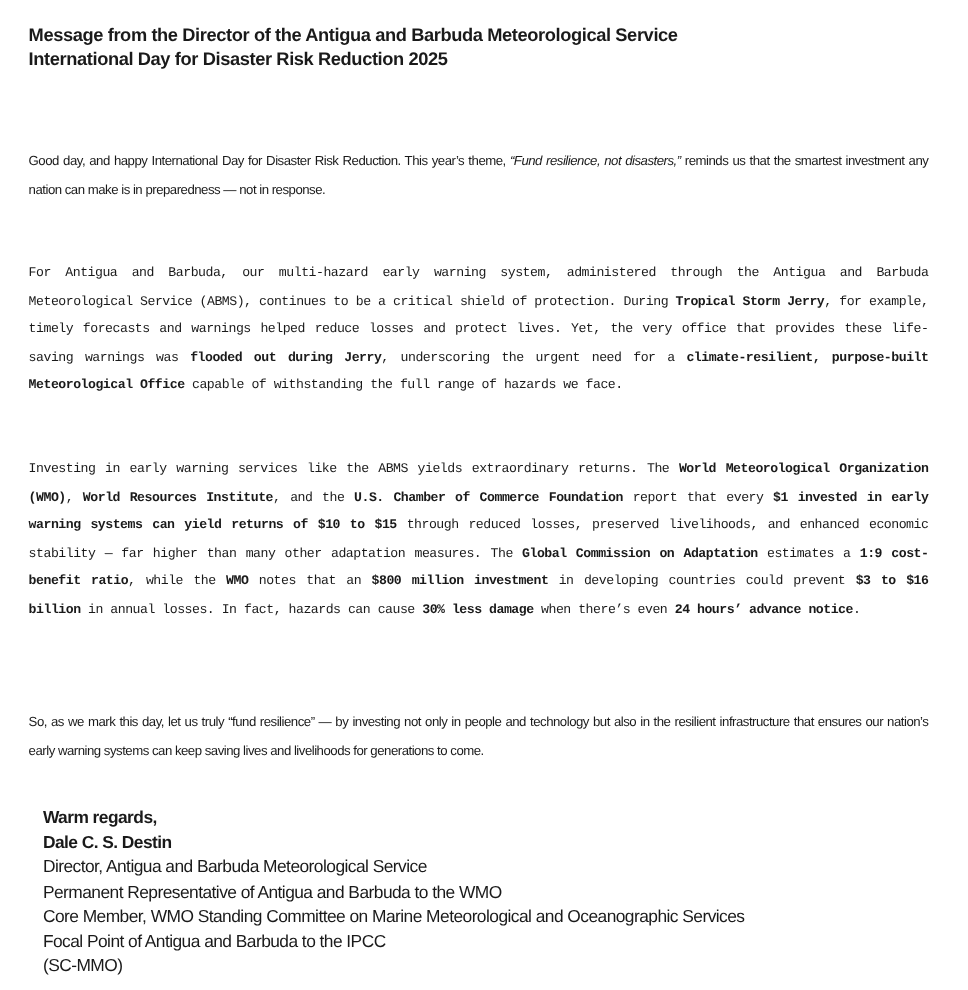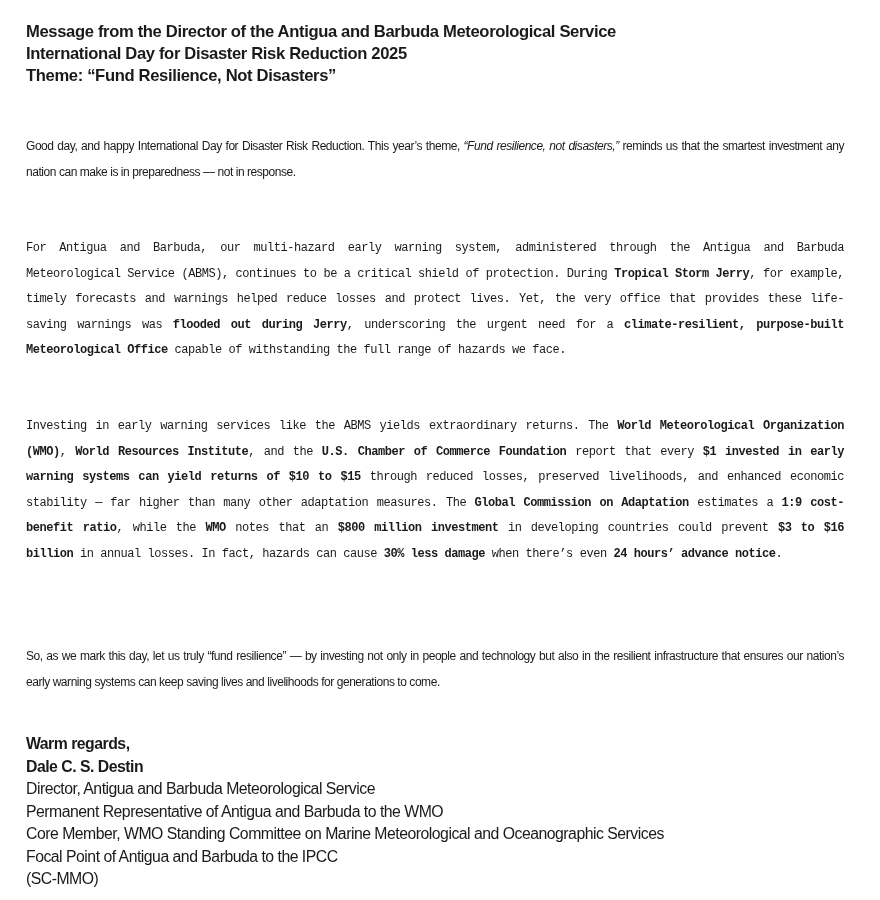--- a/index.html
+++ b/index.html
@@ -24,32 +24,31 @@
     .para b { font-weight: bold; }
     .para i { font-style: italic; }
     #p1 { top: 122px; }
     #p2 { top: 224px; font-family: Liberation Mono, monospace; }
     #p3 { top: 402px; font-family: Liberation Mono, monospace; }
     #p4 { top: 632px; }
     .sign {
       position: absolute; left: 26px; top: 733px;
       font-size: 15.8px; line-height: 22.5px; letter-spacing: -0.5px;
     }
-    .sign div { white-space: nowrap; }
+    .sign div { white-space: nowrap; margin-left: 13px; }
     .sign .b { font-weight: bold; }
   </style>
 </head>
 <body>
 
 <div class="page">
 
   <div class="header">
     <div>Message from the Director of the Antigua and Barbuda Meteorological Service</div>
     <div>International Day for Disaster Risk Reduction 2025</div>
-    <div>Theme: “Fund Resilience, Not Disasters”</div>
   </div>
 
   <p class="para" id="p1"><span>Good day, and happy International Day for Disaster Risk Reduction. This year’s theme, </span><i>“Fund resilience, not disasters,”</i><span> reminds us that the smartest investment any nation can make is in preparedness — not in response.</span></p>
 
   <p class="para" id="p2"><span>For Antigua and Barbuda, our multi-hazard early warning system, administered through the Antigua and Barbuda Meteorological Service (ABMS), continues to be a critical shield of protection. During </span><b>Tropical Storm Jerry</b><span>, for example, timely forecasts and warnings helped reduce losses and protect lives. Yet, the very office that provides these life-saving warnings was </span><b>flooded out during Jerry</b><span>, underscoring the urgent need for a </span><b>climate-resilient, purpose-built Meteorological Office</b><span> capable of withstanding the full range of hazards we face.</span></p>
 
   <p class="para" id="p3"><span>Investing in early warning services like the ABMS yields extraordinary returns. The </span><b>World Meteorological Organization (WMO)</b><span>, </span><b>World Resources Institute</b><span>, and the </span><b>U.S. Chamber of Commerce Foundation</b><span> report that every </span><b>$1 invested in early warning systems can yield returns of $10 to $15</b><span> through reduced losses, preserved livelihoods, and enhanced economic stability — far higher than many other adaptation measures. The </span><b>Global Commission on Adaptation</b><span> estimates a </span><b>1:9 cost-benefit ratio</b><span>, while the </span><b>WMO</b><span> notes that an </span><b>$800 million investment</b><span> in developing countries could prevent </span><b>$3 to $16 billion</b><span> in annual losses. In fact, hazards can cause </span><b>30% less damage</b><span> when there’s even </span><b>24 hours’ advance notice</b><span>.</span></p>
 
   <p class="para" id="p4"><span>So, as we mark this day, let us truly “fund resilience” — by investing not only in people and technology but also in the resilient infrastructure that ensures our nation’s early warning systems can keep saving lives and livelihoods for generations to come.</span></p>
 

